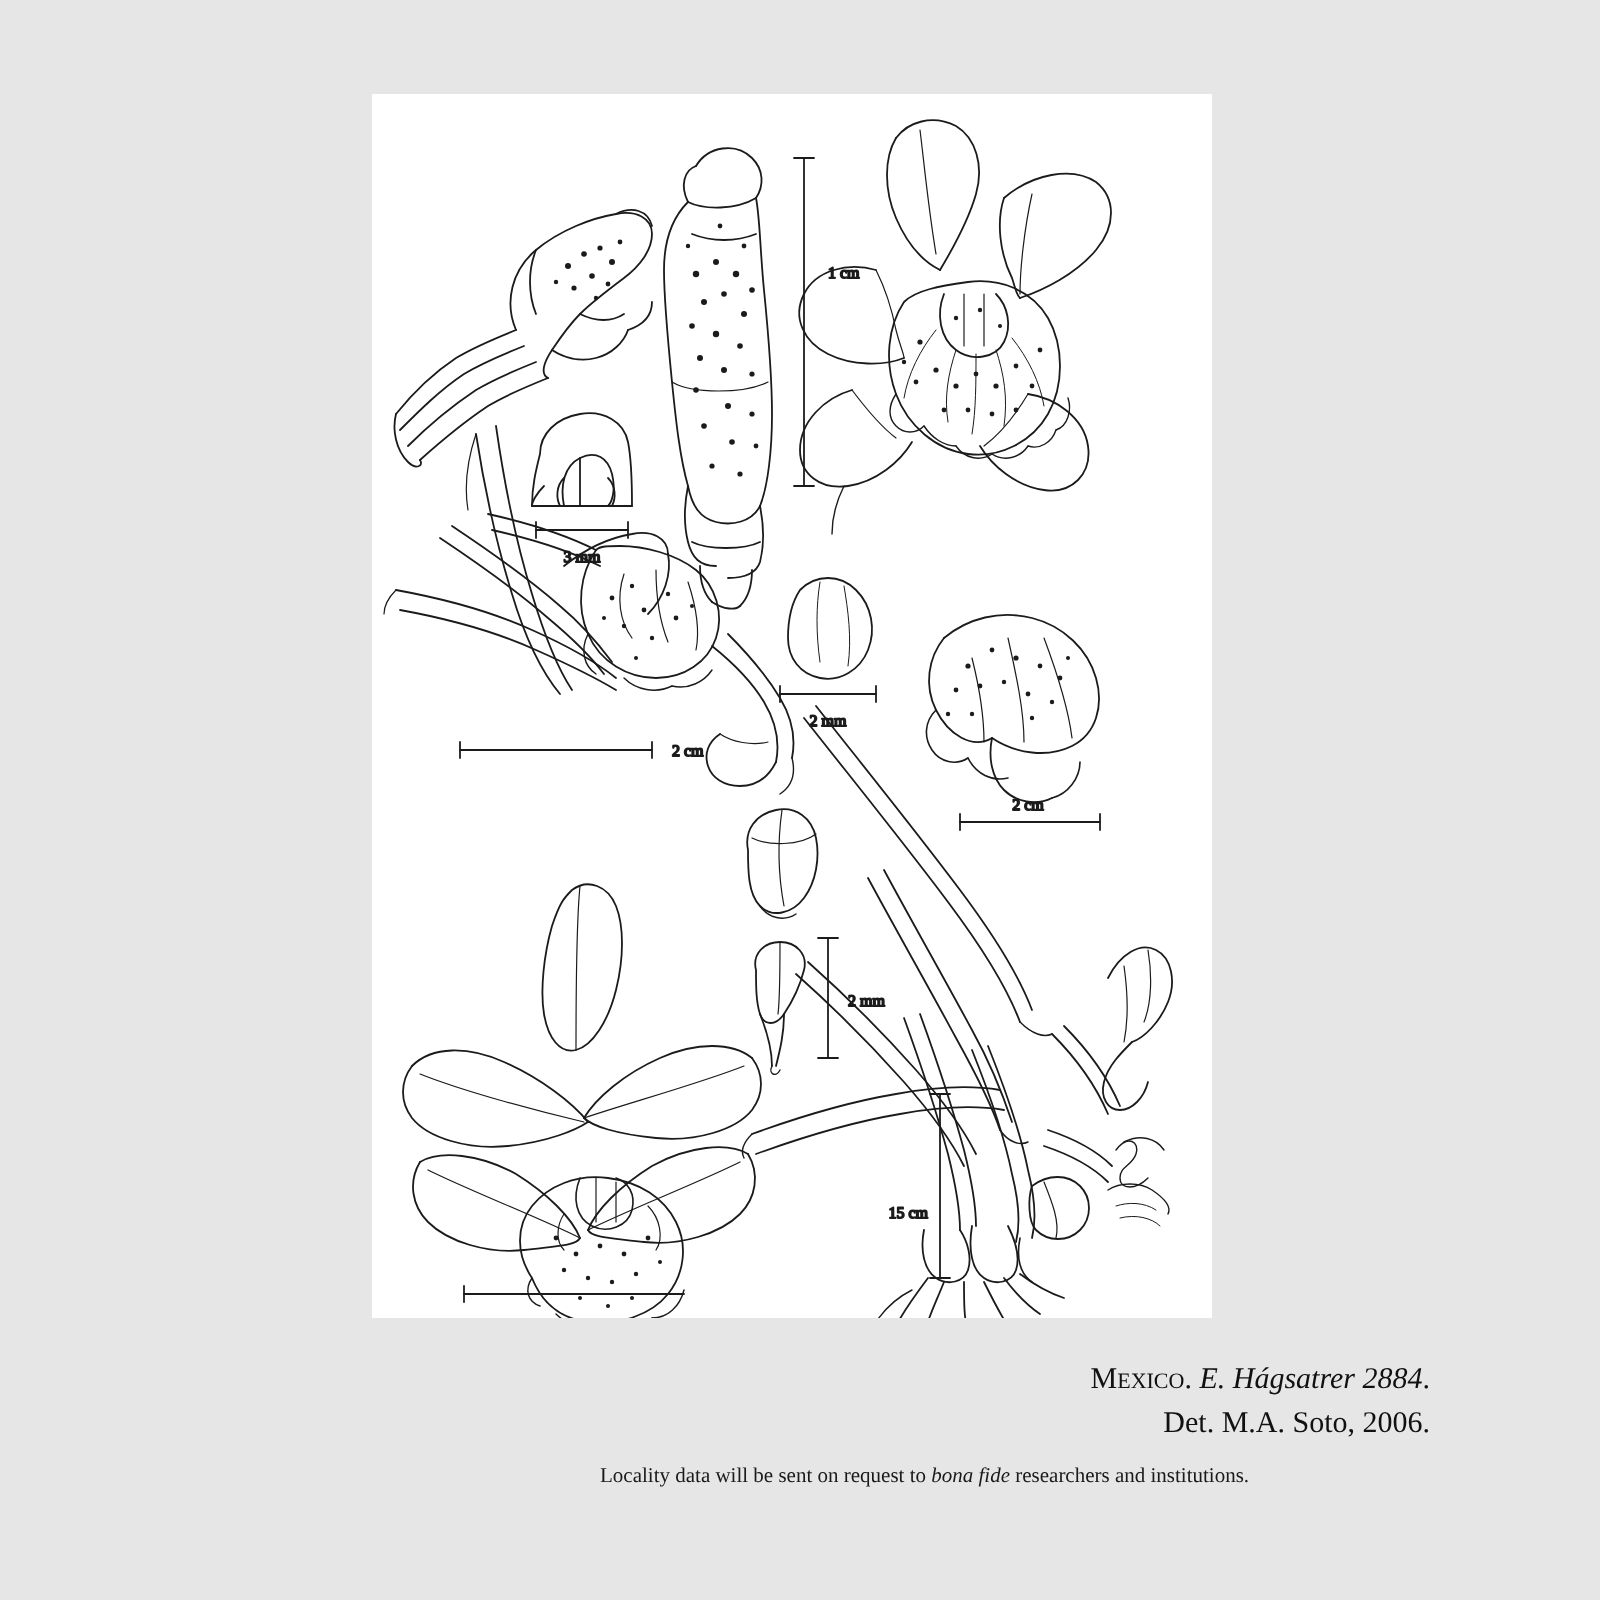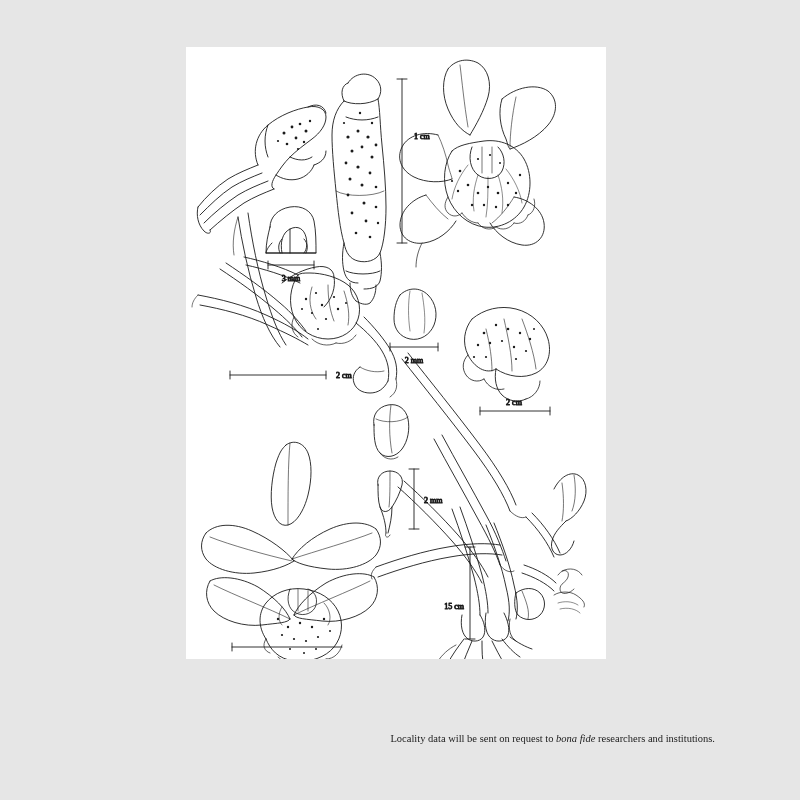--- a/index.html
+++ b/index.html
@@ -50,21 +50,20 @@
   .smallcaps {
     font-variant: small-caps;
   }
   .ital { font-style: italic; }
 
   .disclaimer {
     position: absolute;
     left: 300px;
     top: 733px;
     width: 415px;
-    text-align: right;
     font-size: 10.5px;
     color: #1a1a1a;
     white-space: nowrap;
   }
 
   
   text { font-family: "Liberation Serif", serif; fill: #111; }
 </style>
 </head>
 <body>
@@ -481,18 +480,26 @@
           <path d="M376,524 C384,520 392,522 396,528"></path>
           <path d="M368,548 C374,544 384,544 390,548 C396,552 400,556 398,560"></path>
           <path d="M372,556 C378,554 386,554 392,558" stroke-width="0.5"></path>
           <path d="M374,562 C382,560 390,562 394,566" stroke-width="0.5"></path>
         </g>
 
       </g>
     </svg>
   </div>
 
+  <div class="det-block">
+    <div class="line1">
+      <span class="smallcaps">Mexico</span><span>. </span><span class="ital">E. Hágsatrer 2884</span><span>.</span>
+    </div>
+    <div class="line2">
+      <span>Det. M.A. Soto, 2006.</span>
+    </div>
+  </div>
 
   <div class="disclaimer">
     <span>Locality data will be sent on request to </span><span class="ital">bona fide</span><span> researchers and institutions.</span>
   </div>
 
 </div>
 
 </body></html>

